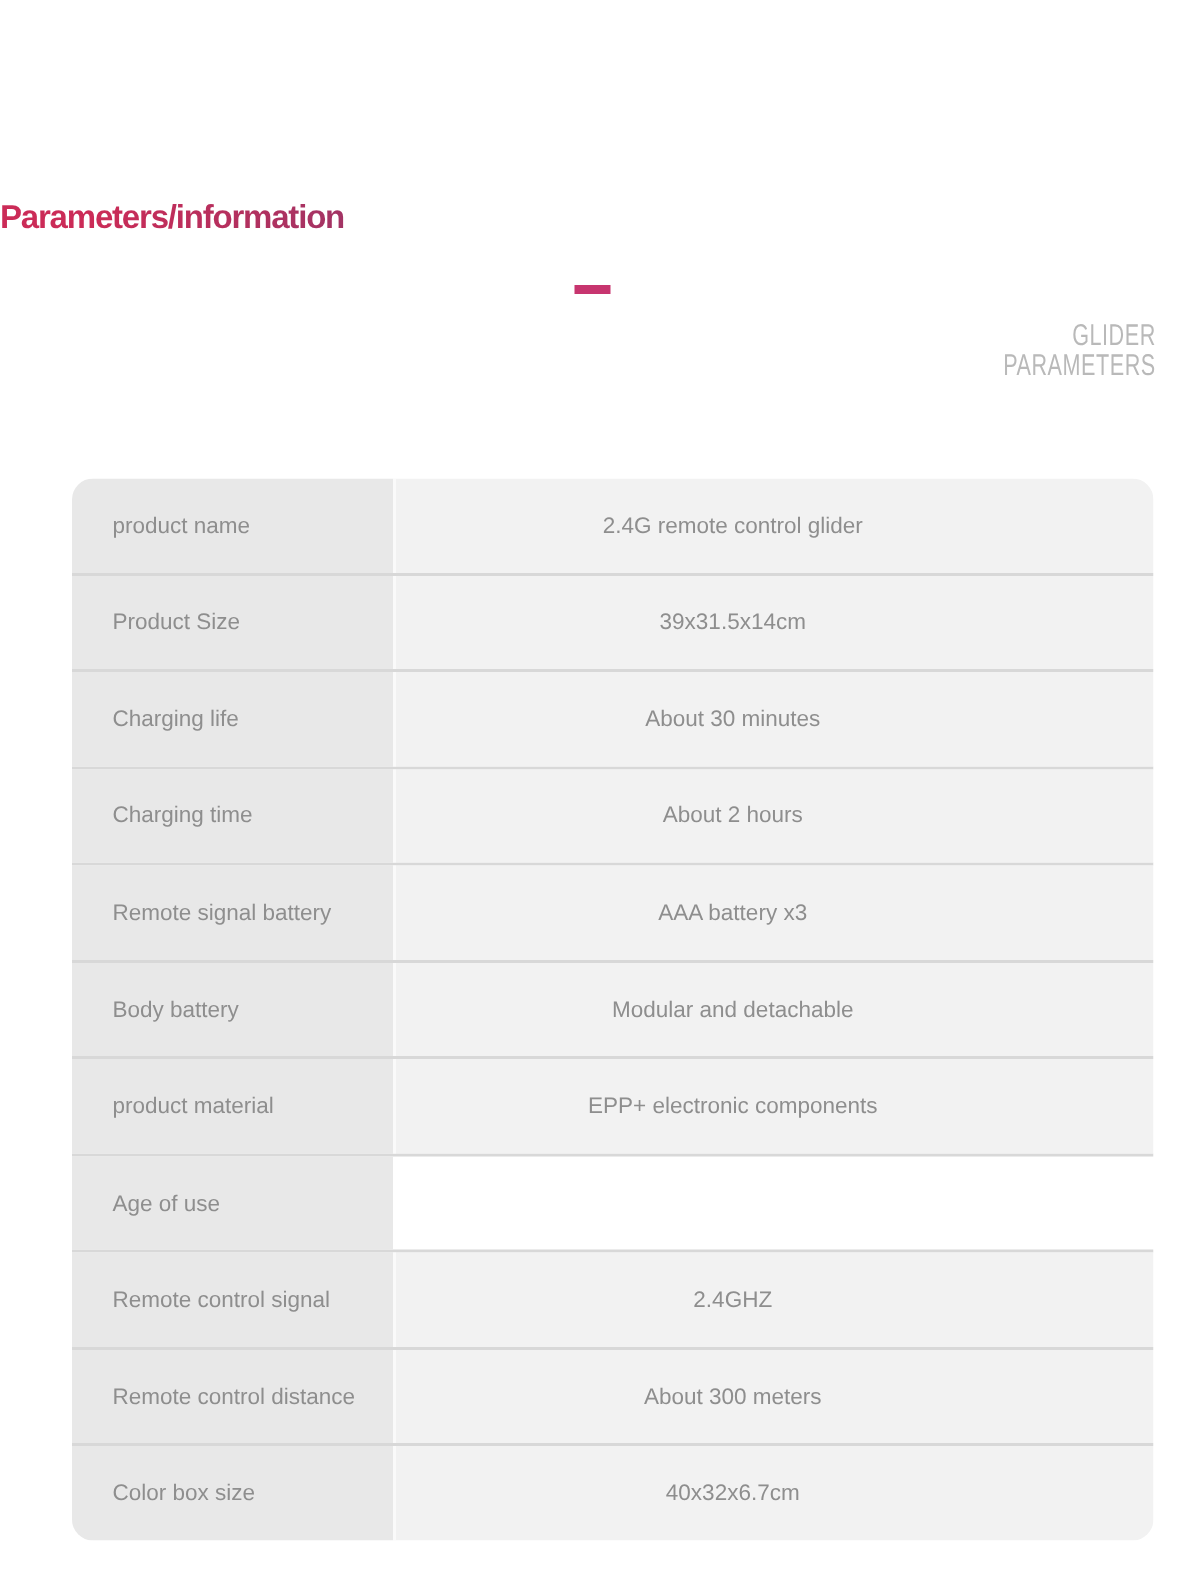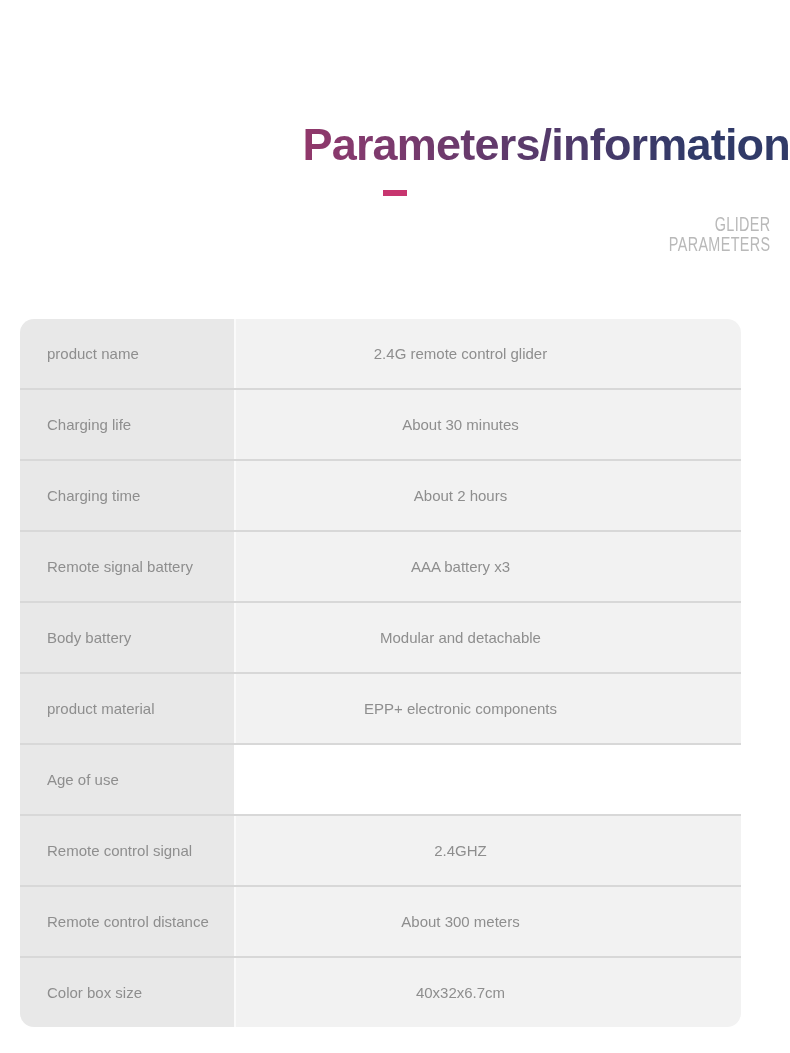--- a/index.html
+++ b/index.html
@@ -19,30 +19,29 @@
   html,body{width:790px;height:1053px;}
   body{
     background:var(--page-bg);
     font-family:"Liberation Sans", sans-serif;
     position:relative;
     overflow:hidden;
   }
   .page-title{
     position:absolute;
     top:125px;left:0;right:0;
-    text-align:right;
-    font-size:45px;
+    text-align:left;
+    font-size:22px;
     font-weight:bold;
     letter-spacing:-0.8px;
     line-height:40px;
     background:linear-gradient(90deg,var(--title-grad-start) 8%,var(--title-grad-mid) 45%,var(--title-grad-end) 88%);
     -webkit-background-clip:text;
     background-clip:text;
     color:transparent;
-    padding-left:38px;
   }
   .title-dash{
     position:absolute;
     top:190px;
     left:50%;
     transform:translateX(-50%);
     width:24px;height:6px;
     background:var(--divider);
   }
   .subtitle-wrap{
@@ -55,21 +54,21 @@
     transform:scaleX(0.72);
     transform-origin:center top;
     color:var(--subtitle-text);
     font-size:20px;
     line-height:20px;
     letter-spacing:0.5px;
     font-weight:normal;
   }
   .spec-table{
     position:absolute;
-    left:20px;top:319px;
+    left:48px;top:319px;
     width:721px;height:708px;
     border-radius:14px;
     overflow:hidden;
     display:flex;
     flex-direction:column;
   }
   .spec-row{
     flex:1 1 0;
     display:flex;
     border-bottom:2px solid var(--table-line);
@@ -109,20 +108,24 @@
     <div>PARAMETERS</div>
   </div>
 </div>
 
 <div class="spec-table" id="spec-table">
     <div class="spec-row">
       <div class="spec-label">product name</div>
       <div class="spec-value">2.4G remote control glider</div>
     </div>
     <div class="spec-row">
+      <div class="spec-label">Product Size</div>
+      <div class="spec-value">39x31.5x14cm</div>
+    </div>
+    <div class="spec-row">
       <div class="spec-label">Charging life</div>
       <div class="spec-value">About 30 minutes</div>
     </div>
     <div class="spec-row">
       <div class="spec-label">Charging time</div>
       <div class="spec-value">About 2 hours</div>
     </div>
     <div class="spec-row">
       <div class="spec-label">Remote signal battery</div>
       <div class="spec-value">AAA battery x3</div>

